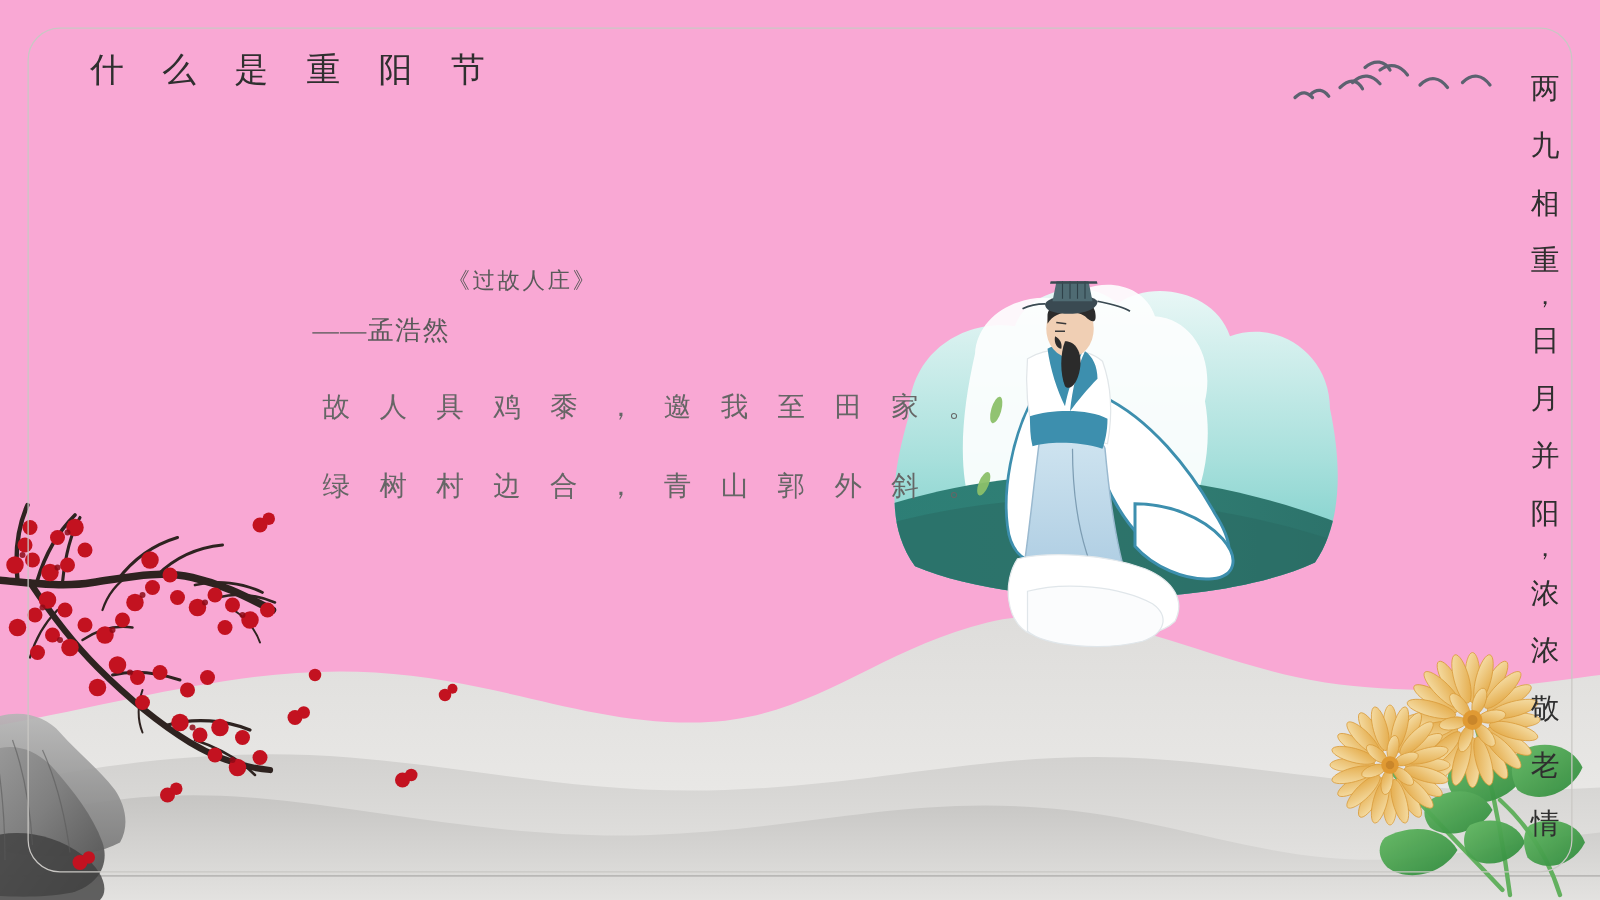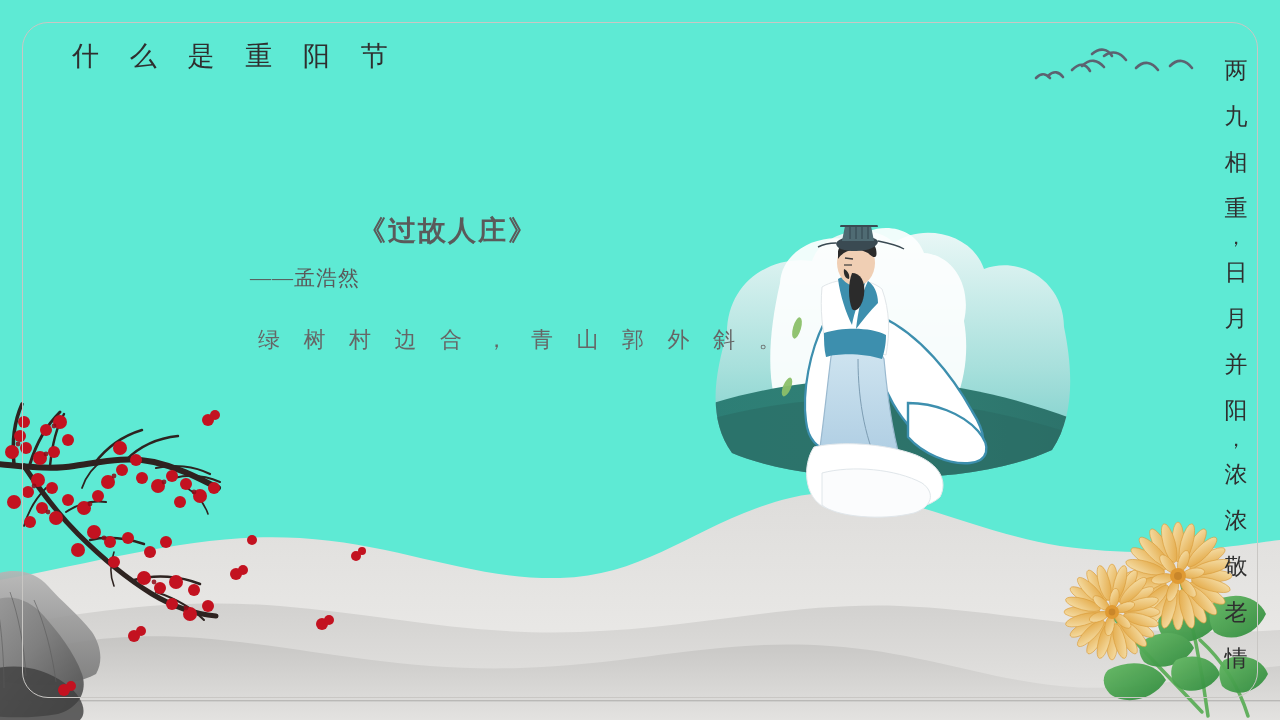--- a/index.html
+++ b/index.html
@@ -5,21 +5,21 @@
   * { margin:0; padding:0; box-sizing:border-box; }
   html,body { width:1280px; height:720px; overflow:hidden; }
   body{
     font-family:"Liberation Serif", serif;
     background:#f1f0ee;
     position:relative;
   }
   #slide{
     position:absolute; inset:0;
     width:1280px; height:720px;
-    background:#5eead4;
+    background:#f9a8d4;
     overflow:hidden;
   }
   #mountains{ position:absolute; left:0; bottom:0; width:1280px; height:260px; }
 
   
   #frame{
     position:absolute;
     left:22px; top:22px;
     width:1236px; height:676px;
     border:1.5px solid #c9c7c4;
@@ -38,25 +38,24 @@
     white-space:nowrap;
   }
 
   
   #poem{
     position:absolute;
     left:250px; top:212px;
     width:450px;
   }
   #poem-title{
-    font-size:28px;
+    font-size:18px;
     color:#5a5a5a;
     letter-spacing:2px;
     margin-left:108px;
-    font-weight:bold;
   }
   #poem-author{
     font-size:21px;
     color:#5a5a5a;
     letter-spacing:1px;
     margin-top:14px;
     padding-right:28px;
   }
   .poem-line{
     font-size:22px;
@@ -477,20 +476,21 @@
     </g>
   </svg>
 
   <div id="frame"></div>
 
   <div id="title">什 么 是 重 阳 节</div>
 
   <div id="poem">
     <div id="poem-title">《过故人庄》</div>
     <div id="poem-author">——孟浩然</div>
+    <div class="poem-line">故 人 具 鸡 黍 ， 邀 我 至 田 家 。</div>
     <div class="poem-line">绿 树 村 边 合 ， 青 山 郭 外 斜 。</div>
   </div>
 
   <div id="side-text">
       <span class="vchar">两</span>
       <span class="vchar">九</span>
       <span class="vchar">相</span>
       <span class="vchar">重</span>
       <span class="vpunc">，</span>
       <span class="vchar">日</span>

